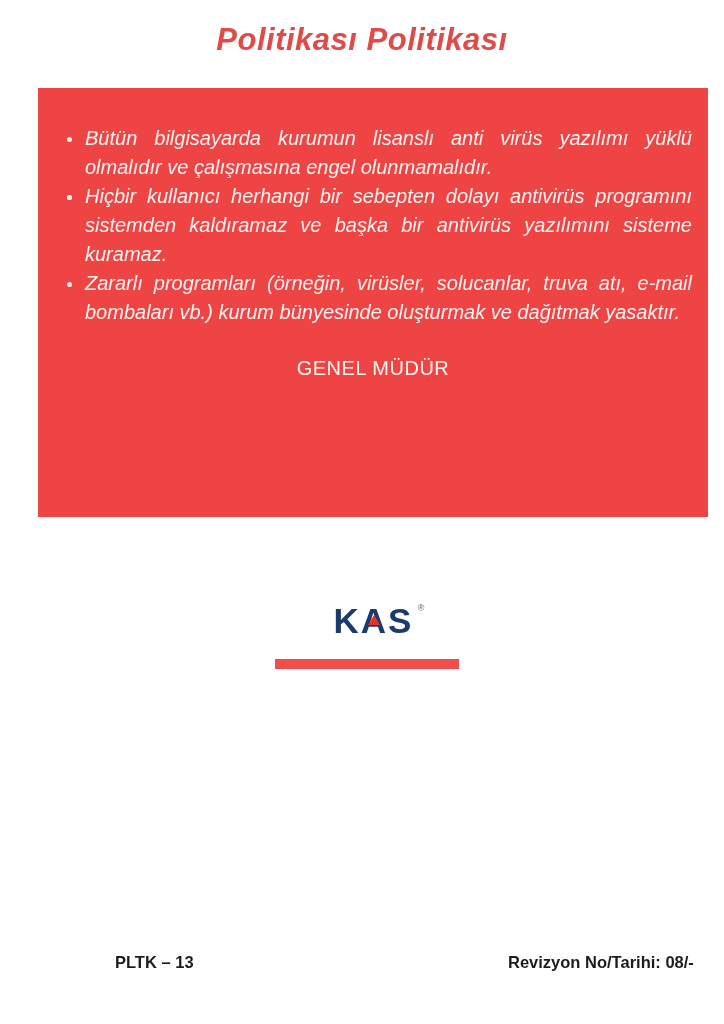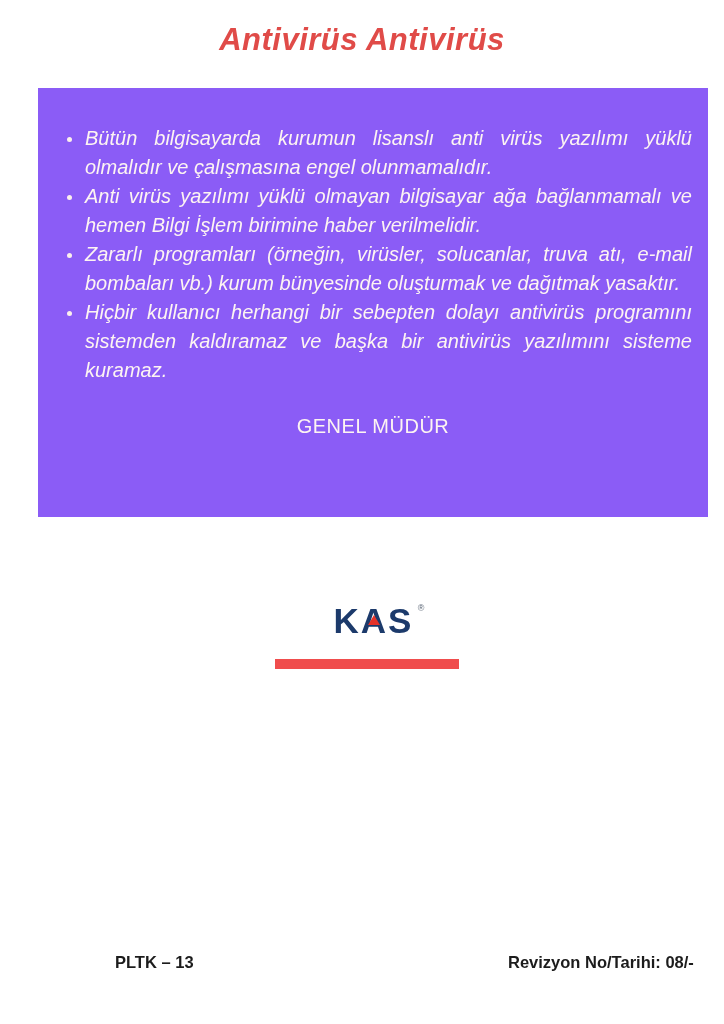--- a/index.html
+++ b/index.html
@@ -29,21 +29,21 @@
     color: #E04B48;
   }
 
   
   .policy-box {
     position: absolute;
     left: 38px;
     top: 88px;
     width: 670px;
     height: 429px;
-    background: #8b5cf6;
+    background: #ef4444;
   }
   .bullet-list {
     list-style: none;
     margin: 36px 0 0 0;
     padding: 0 16px 0 0;
   }
   .bullet-item {
     position: relative;
     padding-left: 47px;
     color: #FDF4F2;
@@ -127,39 +127,38 @@
   .footer-item { position: absolute; top: 0; white-space: nowrap; }
   .footer-doc  { left: 115px; }
   .footer-date { left: 285px; }
   .footer-rev  { left: 508px; }
 </style>
 </head>
 <body>
 
 <div class="page">
 
-  <div class="doc-title">Antivirüs Antivirüs</div>
+  <div class="doc-title">Politikası Politikası</div>
 
   <div class="policy-box">
     <ul class="bullet-list">
       <li class="bullet-item">
         <span class="bullet-dot"></span>
         <span>Bütün bilgisayarda kurumun lisanslı anti virüs yazılımı yüklü olmalıdır ve çalışmasına engel olunmamalıdır.</span>
       </li>
       <li class="bullet-item">
         <span class="bullet-dot"></span>
-        <span>Anti virüs yazılımı yüklü olmayan bilgisayar ağa bağlanmamalı ve hemen Bilgi İşlem birimine haber verilmelidir.</span>
+      </li>
+      <li class="bullet-item">
+        <span class="bullet-dot"></span>
+        <span>Hiçbir kullanıcı herhangi bir sebepten dolayı antivirüs programını sistemden kaldıramaz ve başka bir antivirüs yazılımını sisteme kuramaz.</span>
       </li>
       <li class="bullet-item">
         <span class="bullet-dot"></span>
         <span>Zararlı programları (örneğin, virüsler, solucanlar, truva atı, e-mail bombaları vb.) kurum bünyesinde oluşturmak ve dağıtmak yasaktır.</span>
-      </li>
-      <li class="bullet-item">
-        <span class="bullet-dot"></span>
-        <span>Hiçbir kullanıcı herhangi bir sebepten dolayı antivirüs programını sistemden kaldıramaz ve başka bir antivirüs yazılımını sisteme kuramaz.</span>
       </li>
     </ul>
     <div class="signature">GENEL MÜDÜR</div>
   </div>
 
   <div class="logo-wrap">
     <div class="logo">
       <span class="logo-text">KAS</span>
       <span class="logo-triangle"></span>
       <span class="logo-reg">®</span>

